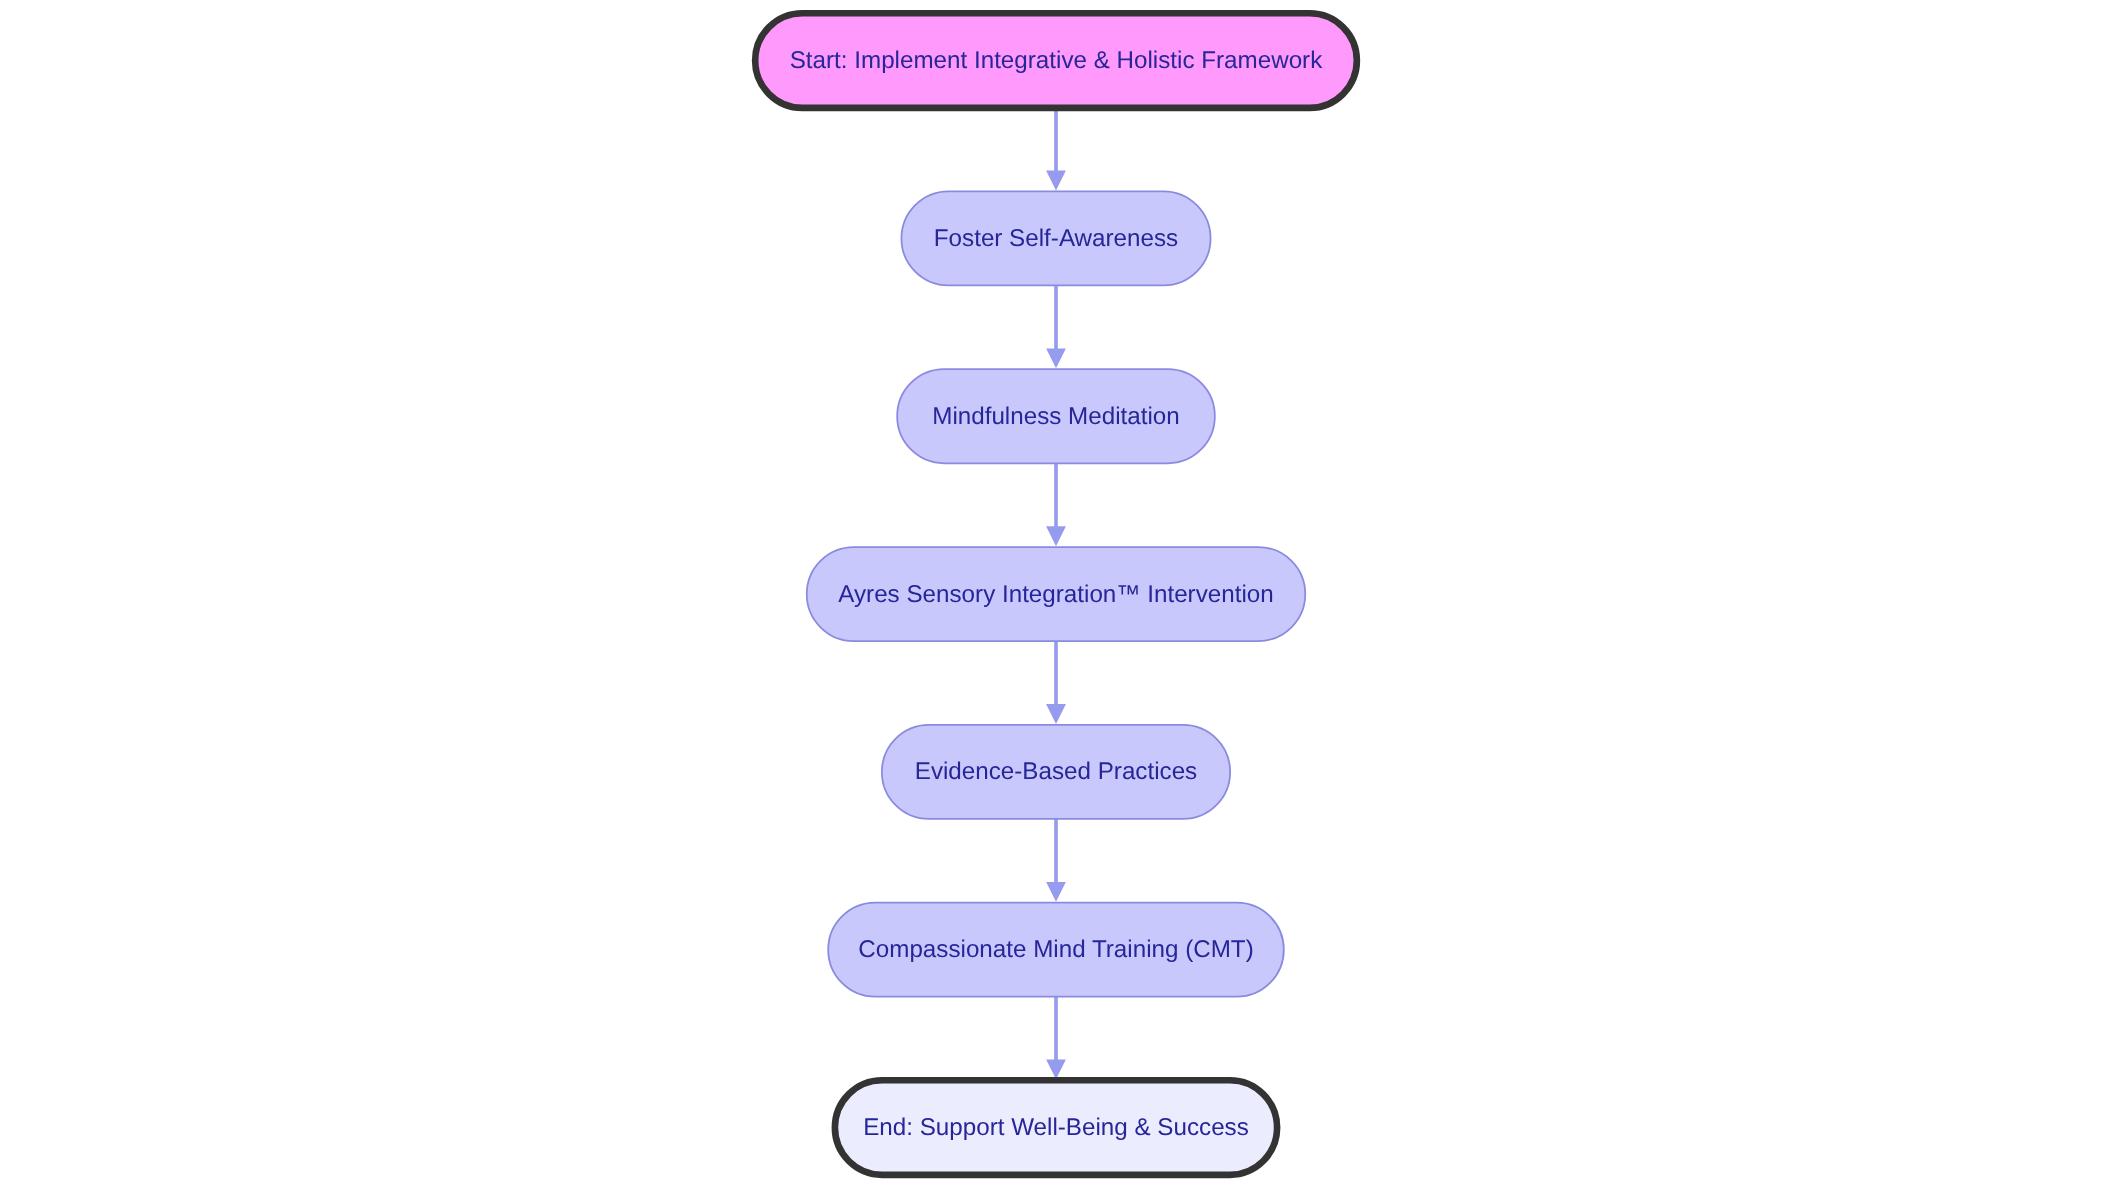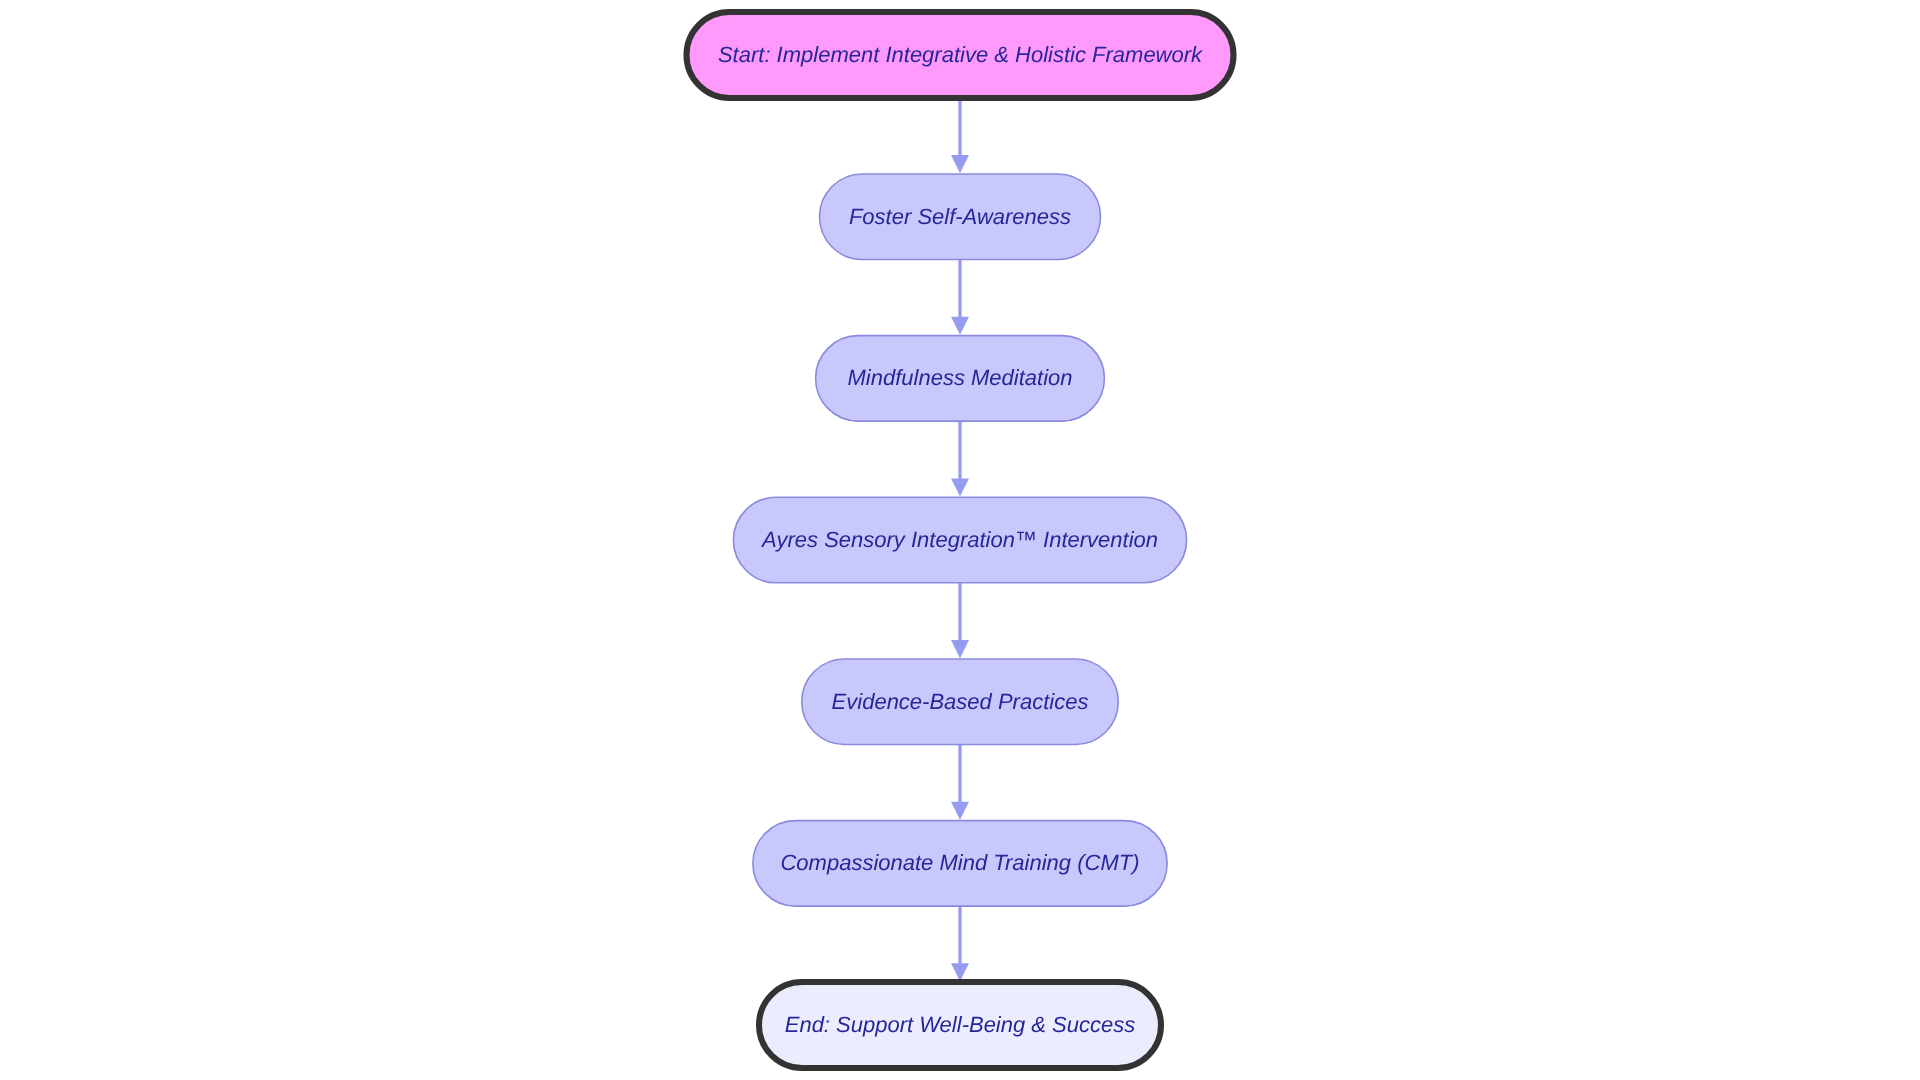--- a/index.html
+++ b/index.html
@@ -36,21 +36,21 @@
     -webkit-font-smoothing: antialiased;
     text-rendering: geometricPrecision;
     paint-order: fill;
   }
   .node-shape { vector-effect: none; }
   .edge-line { fill: none; }
 </style>
 </head>
 <body style="background: rgb(255, 255, 255);">
 
-<div id="flowchart-root" style="background: rgb(255, 255, 255); font-style: italic;">
+<div id="flowchart-root" style="background: rgb(255, 255, 255);">
   <svg id="flowchart-svg" viewBox="0 0 1920 1080">
 
     <g id="edge-layer">
       <g>
         <path class="edge-line" stroke="#959cf0" stroke-width="3.3" fill="none" d="M 960 98.8 L 960 155.69"></path>
         <path class="arrow-head" fill="#959cf0" stroke="none" d="M 951 155.09 L 969 155.09 L 960 173.19 Z"></path>
       </g>
       <g>
         <path class="edge-line" stroke="#959cf0" stroke-width="3.3" fill="none" d="M 960 257.94 L 960 317.35"></path>
         <path class="arrow-head" fill="#959cf0" stroke="none" d="M 951 316.75 L 969 316.75 L 960 334.85 Z"></path>

